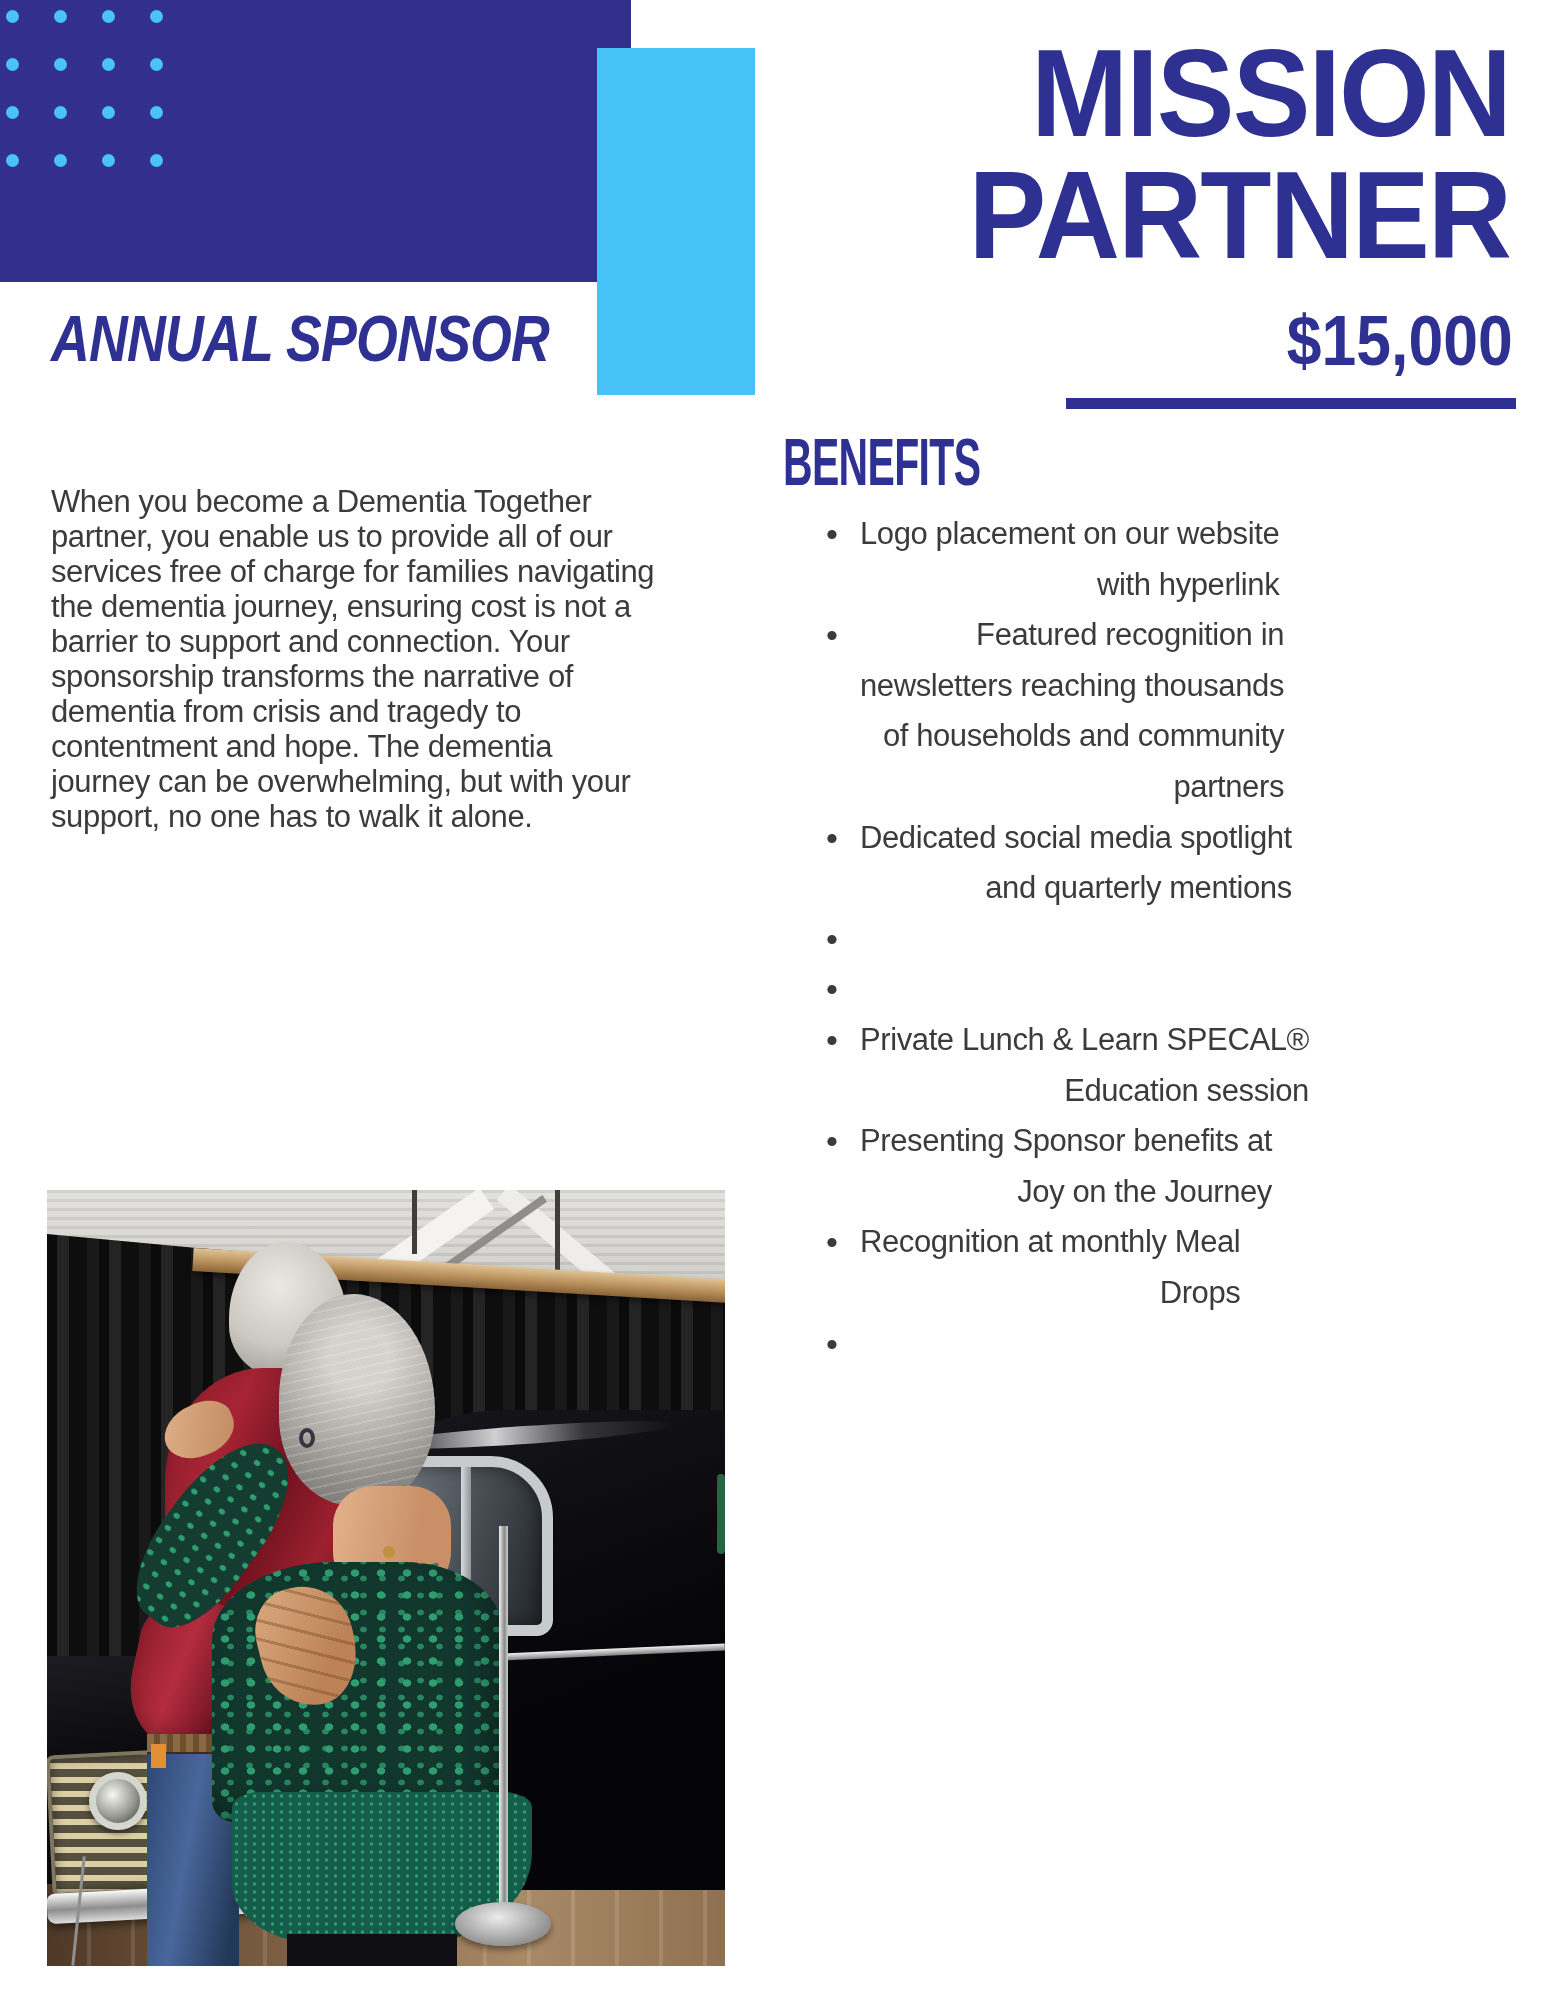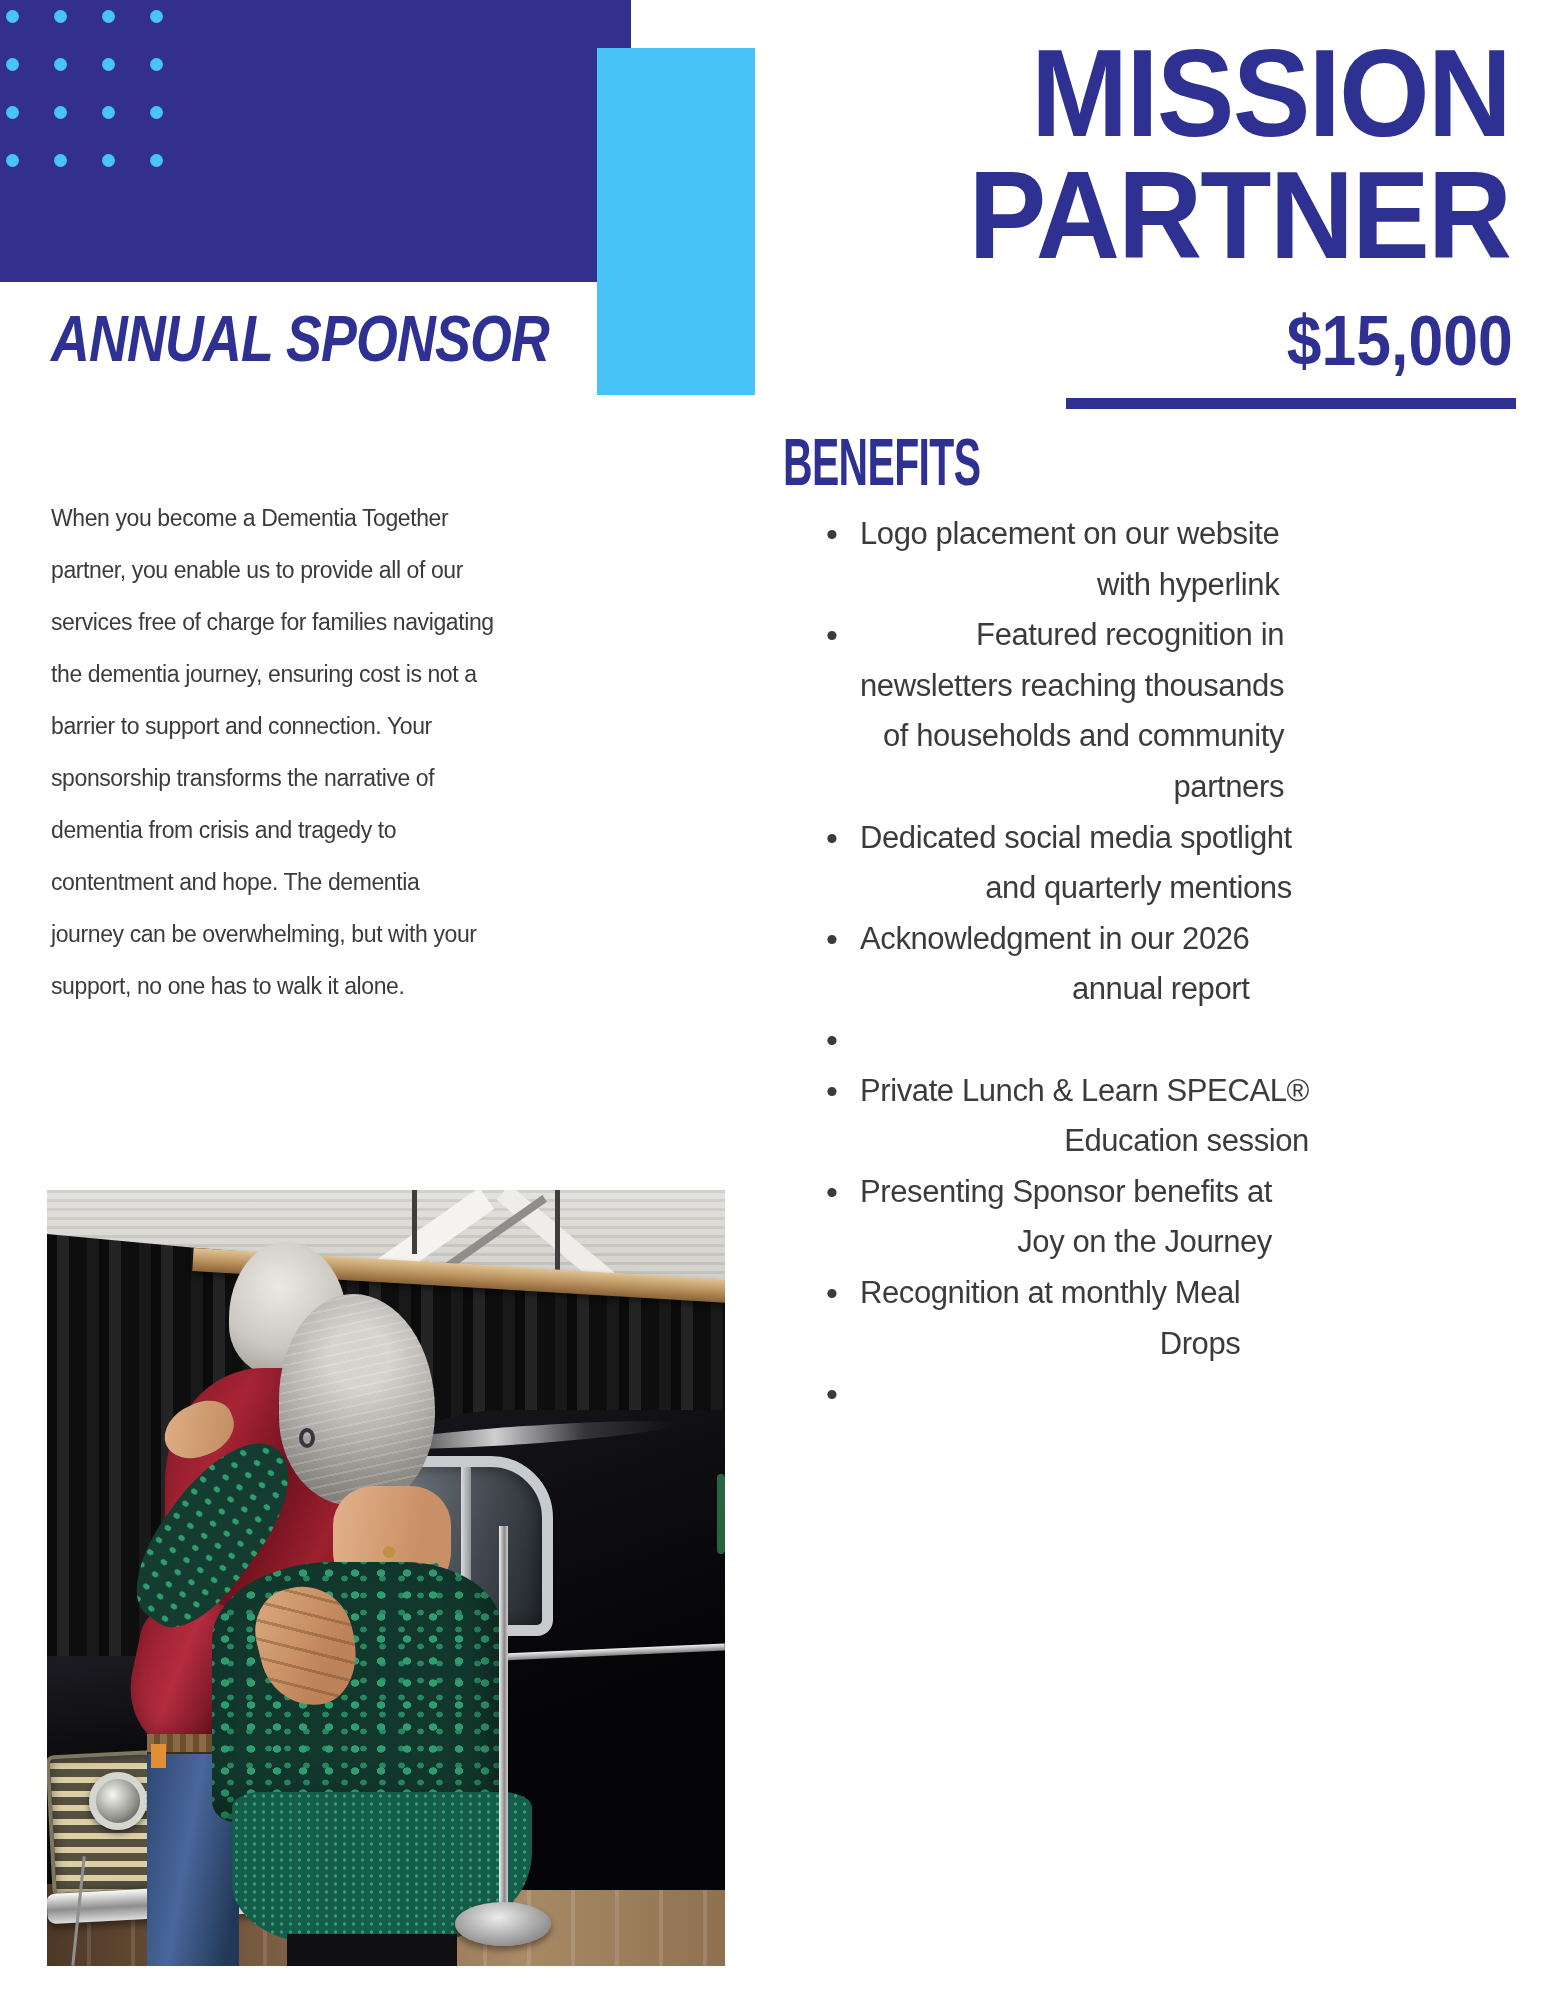--- a/index.html
+++ b/index.html
@@ -22,22 +22,22 @@
              font-style:italic; font-weight:600; color:#2e3192; letter-spacing:-1px;
              transform:scaleX(0.84); transform-origin:left center; white-space:nowrap; }
   .title { position:absolute; right:35px; top:32px; text-align:right; color:#2e3192;
            font-size:124px; line-height:122px; font-weight:bold; letter-spacing:-2px;
            white-space:pre-line; transform:scaleX(0.94); transform-origin:right top; }
   .price { position:absolute; right:32px; top:305px; color:#2e3192; font-size:71px; line-height:71px;
            font-weight:bold; transform:scaleX(0.88); transform-origin:right top; white-space:nowrap; }
   .rule { position:absolute; left:1066px; top:398px; width:450px; height:11px; background:#2e3192; }
 
   
-  .intro { position:absolute; left:51px; top:440px; width:720px;
-           font-size:23px; line-height:52px; letter-spacing:-0.4px; white-space:pre-line; }
+  .intro { position:absolute; left:51px; top:449px; width:720px;
+           font-size:31px; line-height:35px; letter-spacing:-0.4px; white-space:pre-line; }
   .intro p + p { margin-top:45px; }
   .intro b { font-weight:bold; }
 
   
   .benefits-heading { position:absolute; left:783px; top:427px; color:#2e3192;
            font-size:66px; line-height:70px; font-weight:bold; letter-spacing:-1px;
            transform:scaleX(0.62); transform-origin:left center; white-space:nowrap; }
   .benefits-list { position:absolute; left:826px; top:509px; width:690px; list-style:none; }
   .benefits-list li { display:flex; font-size:31px; line-height:50.6px; letter-spacing:-0.4px; }
   .benefits-list .bullet { flex:0 0 34px; font-size:34px; }
@@ -224,22 +224,20 @@
 of households and community
 partners</span>
       </li>
     <li>
         <span class="bullet">•</span>
         <span class="item-text">Dedicated social media spotlight
 and quarterly mentions</span>
       </li>
     <li>
         <span class="bullet">•</span>
-        <span class="item-text">Acknowledgment in our 2026
-annual report</span>
       </li>
     <li>
         <span class="bullet">•</span>
       </li>
     <li>
         <span class="bullet">•</span>
         <span class="item-text">Private Lunch &amp; Learn SPECAL®
 Education session</span>
       </li>
     <li>

